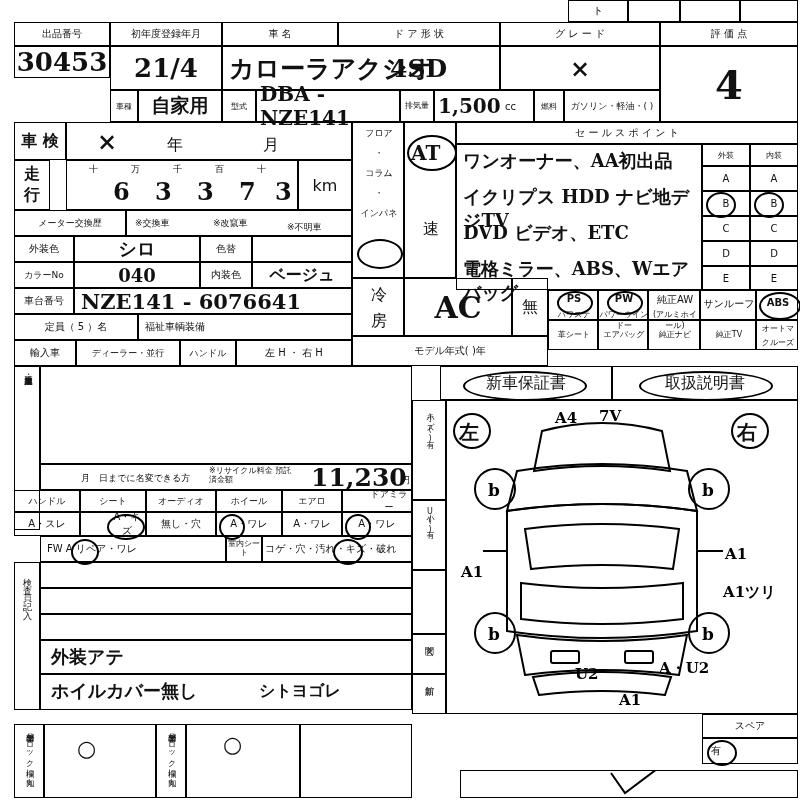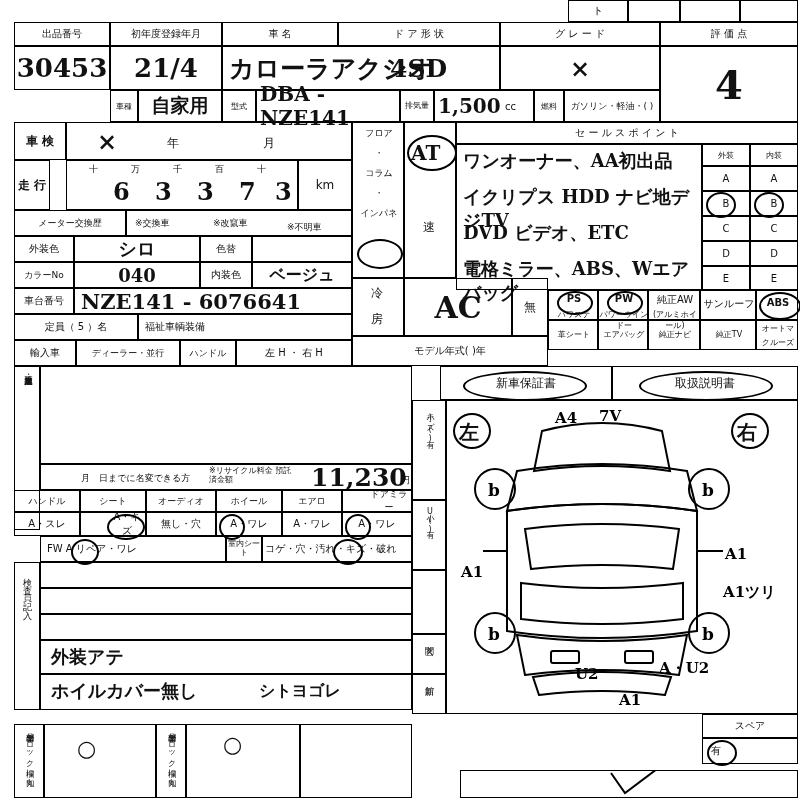--- a/index.html
+++ b/index.html
@@ -7,41 +7,41 @@
   #sheet{position:relative;width:800px;height:800px;}
   .b{position:absolute;box-sizing:border-box;}
   .box{border:1px solid #000;}
   .ctr{display:flex;align-items:center;justify-content:center;text-align:center;}
   .left{display:flex;align-items:center;justify-content:flex-start;}
   .hand{font-family:"DejaVu Serif", serif;font-weight:bold;color:#111;}
   .vert{writing-mode:vertical-rl;text-orientation:upright;}
   .tiny{font-size:8px;}
   .xs{font-size:9px;}
   .sm{font-size:10px;}
-  .md{font-size:12px;}
+  .md{font-size:16px;}
   .huge{font-size:26px;}
   .hcirc{position:absolute;border:2px solid #000;border-radius:50%;}
   svg{display:block;}
 </style>
 </head>
 <body>
 
 <div id="sheet">
 
   <div class="b box" style="left:568px;top:0;width:60px;height:22px;">
     <div class="ctr sm" style="height:100%;">ト</div>
   </div>
   <div class="b box" style="left:628px;top:0;width:52px;height:22px;"></div>
   <div class="b box" style="left:680px;top:0;width:60px;height:22px;"></div>
   <div class="b box" style="left:740px;top:0;width:58px;height:22px;"></div>
 
   <div class="b box" style="left:14px;top:22px;width:96px;height:24px;">
     <div class="ctr sm" style="height:100%;">出品番号</div>
   </div>
-  <div class="b box" style="left:14px;top:46px;width:96px;height:44px;">
+  <div class="b box" style="left:14px;top:46px;width:96px;height:32px;">
     <div class="ctr hand huge" style="height:100%;">30453</div>
   </div>
 
   <div class="b box" style="left:110px;top:22px;width:112px;height:24px;">
     <div class="ctr sm" style="height:100%;">初年度登録年月</div>
   </div>
   <div class="b box" style="left:110px;top:46px;width:112px;height:44px;">
     <div class="ctr hand huge" style="height:100%;">21/4</div>
   </div>
 

